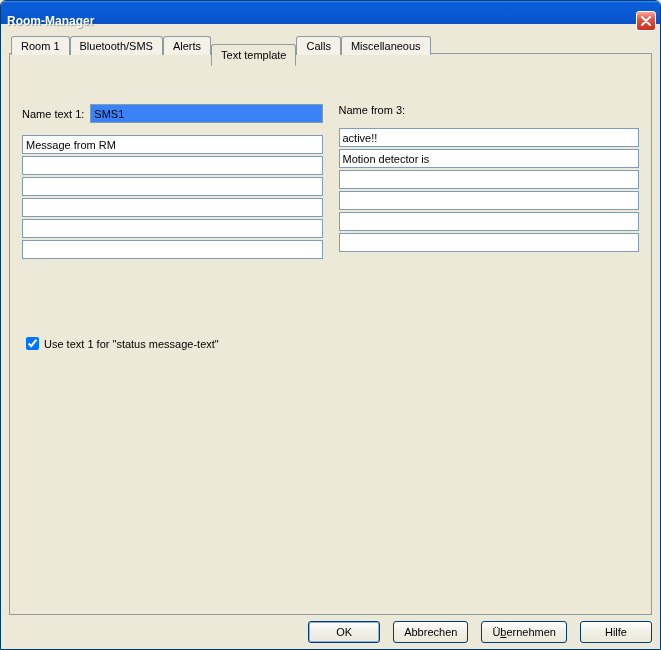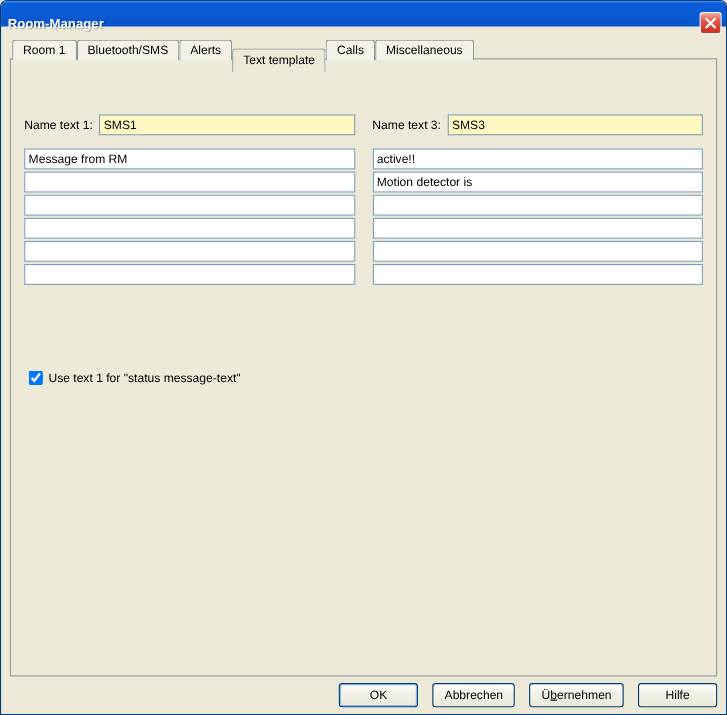--- a/index.html
+++ b/index.html
@@ -115,21 +115,21 @@
   }
   .name-label {
     white-space: nowrap;
     font-size: 11px;
   }
   .name-input {
     flex: 1;
     min-width: 0;
     height: 19px;
     border: 1px solid #7F9DB9;
-    background: #fef9c3;
+    background: #3b82f6;
     padding: 1px 3px;
     font: inherit;
   }
   .line-input {
     width: 100%;
     height: 19px;
     border: 1px solid #7F9DB9;
     background: #fff;
     padding: 1px 3px;
     font: inherit;
@@ -210,22 +210,21 @@
               <input class="line-input" value="" style="">
               <input class="line-input" value="" style="">
               <input class="line-input" value="" style="">
               <input class="line-input" value="" style="">
             </div>
           </div>
 
 
           <div class="col">
             <div class="name-row">
-              <span class="name-label">Name text 3:</span>
-              <input class="name-input" value="SMS3" style="">
+              <span class="name-label">Name from 3:</span>
             </div>
             <div class="spacer-lines">
               <input class="line-input" value="active!!" style="">
               <input class="line-input" value="Motion detector is" style="">
               <input class="line-input" value="" style="">
               <input class="line-input" value="" style="">
               <input class="line-input" value="" style="">
               <input class="line-input" value="" style="">
             </div>
           </div>

